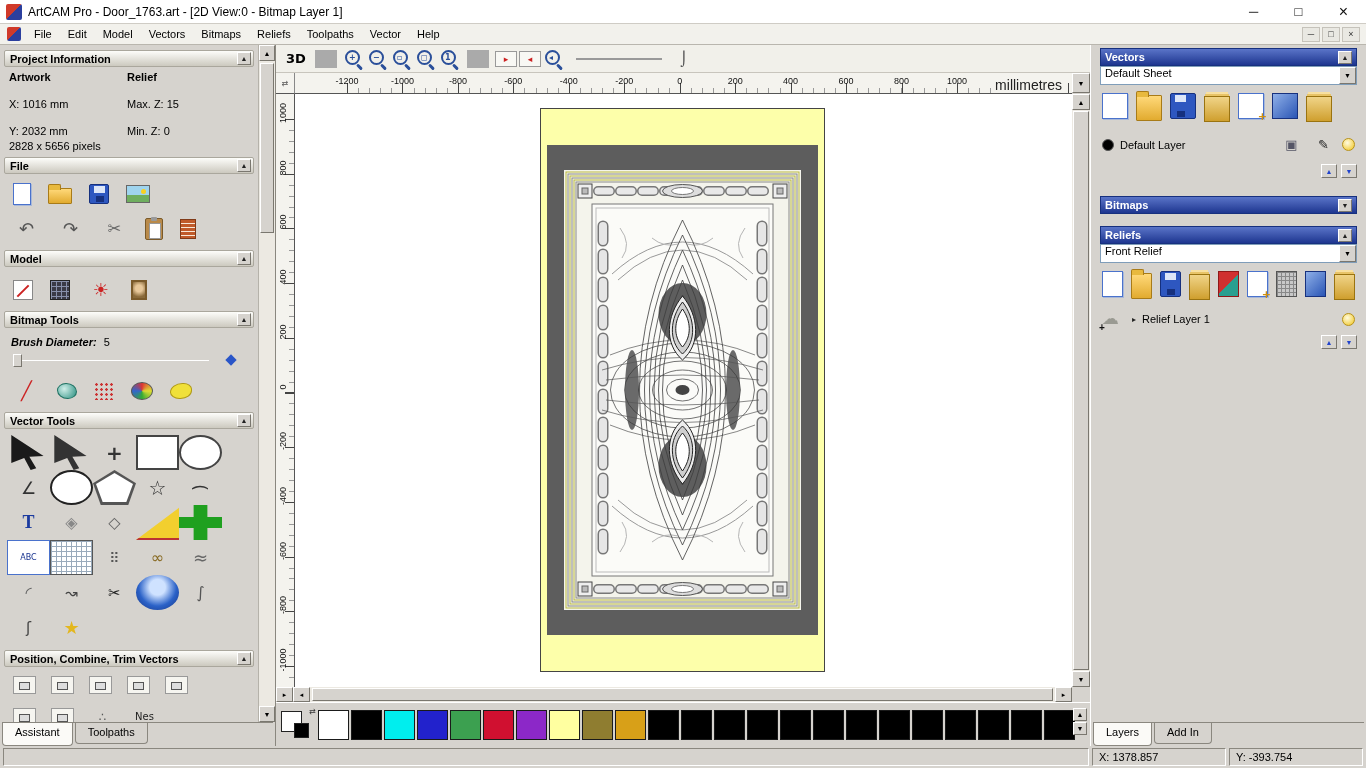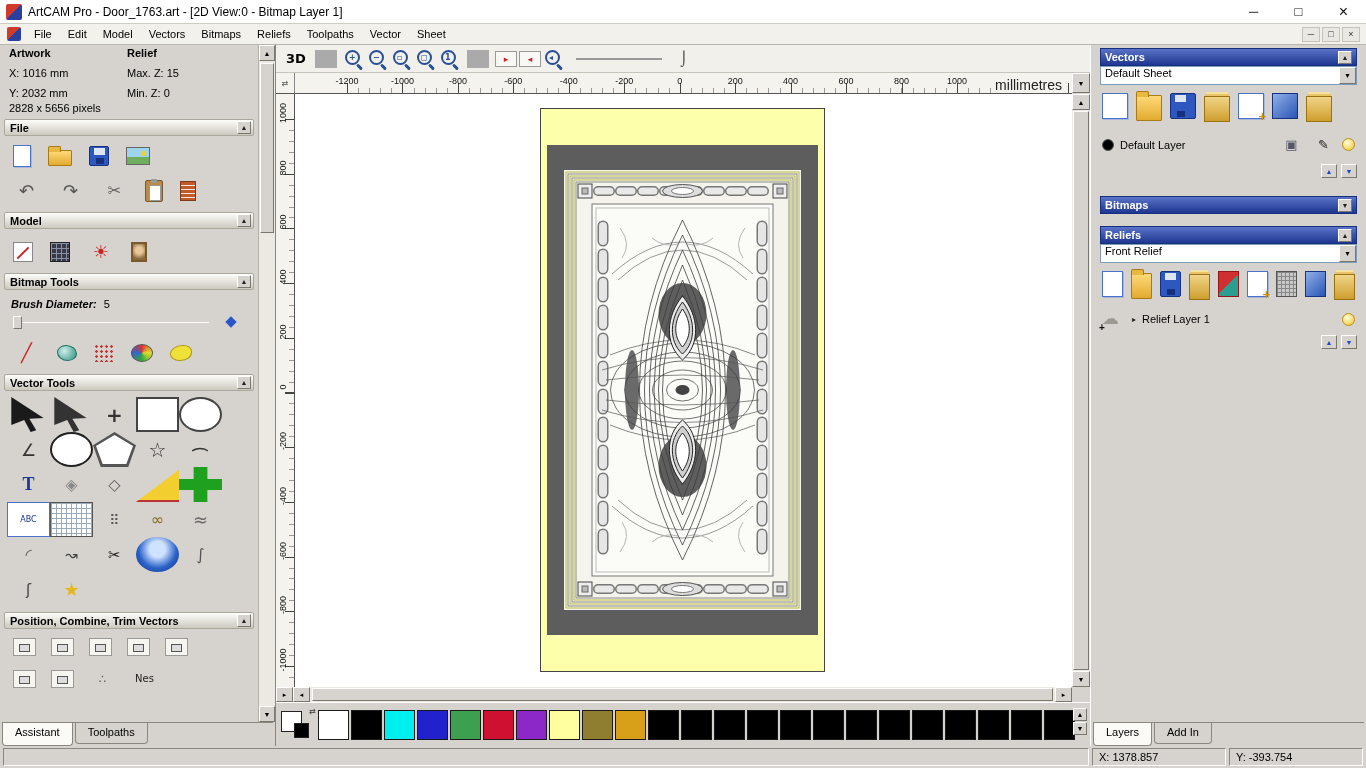--- a/index.html
+++ b/index.html
@@ -26,21 +26,21 @@
   .lp-content{position:absolute;left:0;top:0;width:258px;height:677px;overflow:hidden;padding:2px 3px}
   .lp-scrollbar{position:absolute;right:0;top:0;width:17px;height:677px;background:#ece9e2;border-left:1px solid #b5b2aa}
   .sb-btn{height:16px;display:flex;align-items:center;justify-content:center;font-size:7px;background:#d6d3ce;border:1px solid;border-color:#fff #7a776f #7a776f #fff}
   .sb-thumb{margin:2px 1px;height:170px;background:#d6d3ce;border:1px solid;border-color:#fff #7a776f #7a776f #fff}
   .sb-bot{position:absolute;bottom:0;left:0;right:0}
 
   .sec-header{display:flex;align-items:center;height:17px;background:linear-gradient(#fdfdfa,#ccc9bf);border:1px solid #aaa79d;border-radius:2px;margin:3px 1px 4px 1px;padding:0 2px 0 5px;font-weight:bold}
   .roll{margin-left:auto;width:14px;height:13px;background:#d6d3ce;border:1px solid;border-color:#fff #7a776f #7a776f #fff;font-size:7px;line-height:11px;text-align:center;color:#222}
 
   .pi-grid{display:flex;padding:0 6px;gap:8px}
-  .pi-col{width:110px;display:flex;flex-direction:column;gap:8px}
+  .pi-col{width:110px;display:flex;flex-direction:column;gap:15px}
   .pi-col b{font-weight:bold}
   .pi-pixels{padding:3px 6px 2px 6px}
 
   .icon-row{display:flex;align-items:center;gap:17px;padding:5px 10px;min-height:32px}
   .vt-grid{display:flex;flex-wrap:wrap;width:224px;padding:2px 4px}
   .vt-grid .ti{width:43px;height:35px}
   .pos-row{display:flex;align-items:center;gap:15px;padding:4px 10px;min-height:28px}
 
   .brush-row{padding:4px 8px 0 8px;font-style:italic;font-weight:bold}
   .brush-row .bv{font-style:normal;font-weight:normal;margin-left:4px}
@@ -186,32 +186,36 @@
     <span class="menu-doc-icon"></span>
     <span style="display:flex">
         <span class="menu-item">File</span>
         <span class="menu-item">Edit</span>
         <span class="menu-item">Model</span>
         <span class="menu-item">Vectors</span>
         <span class="menu-item">Bitmaps</span>
         <span class="menu-item">Reliefs</span>
         <span class="menu-item">Toolpaths</span>
         <span class="menu-item">Vector</span>
-        <span class="menu-item">Sheet</span>
+        <span class="menu-item">Help</span>
       </span>
     <span class="mdi-controls">
       <span class="mdi-btn">─</span>
       <span class="mdi-btn">□</span>
       <span class="mdi-btn">×</span>
     </span>
   </div>
 
   <div class="left-panel">
     <div class="lp-content">
 
+      <div class="sec-header">
+        <span>Project Information</span>
+        <span class="roll">▲</span>
+      </div>
       <div class="pi-grid">
         <div class="pi-col">
           <b>Artwork</b>
           <span>X: 1016 mm</span>
           <span>Y: 2032 mm</span>
         </div>
         <div class="pi-col">
           <b>Relief</b>
           <span>Max. Z: 15</span>
           <span>Min. Z: 0</span>

